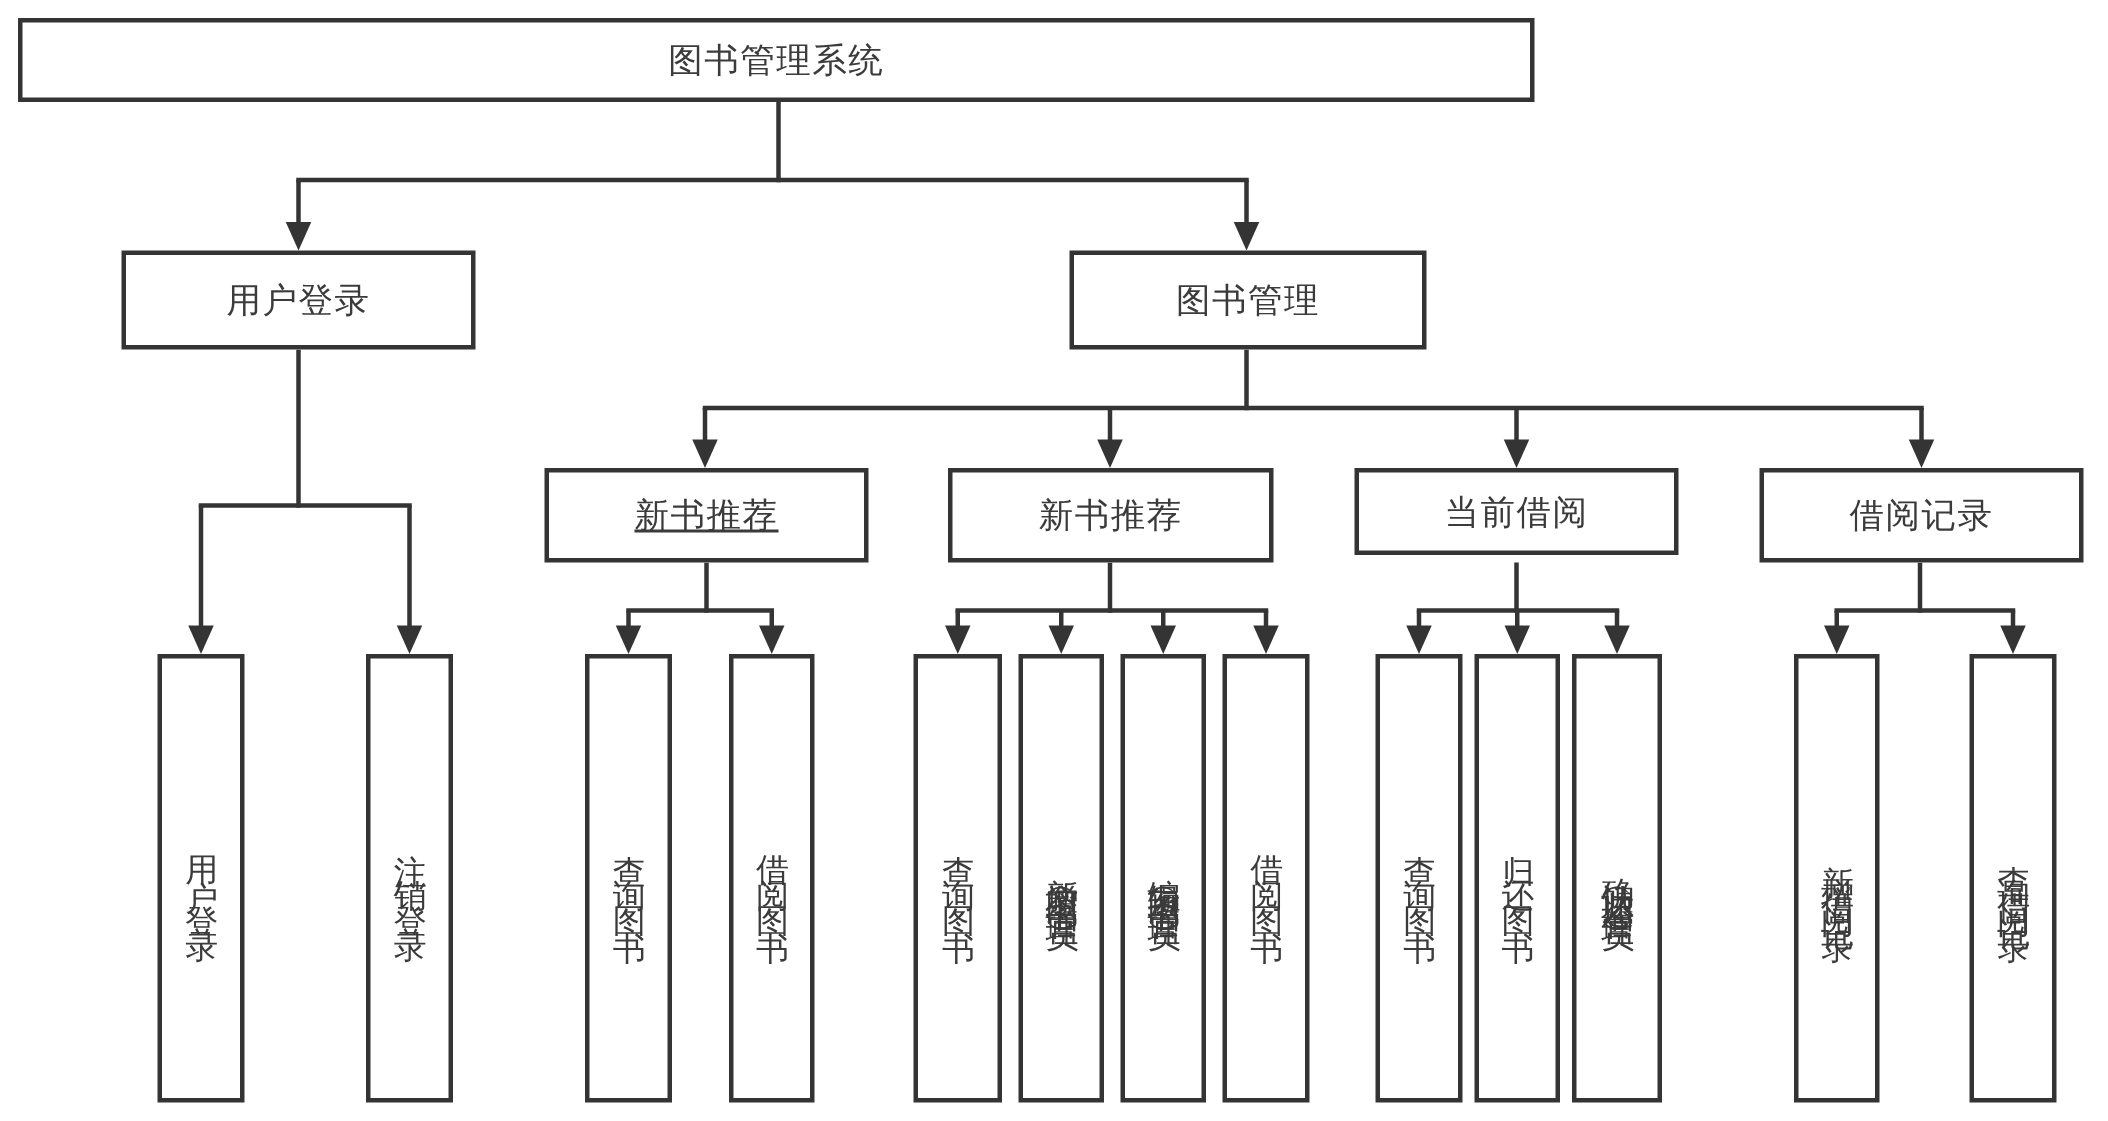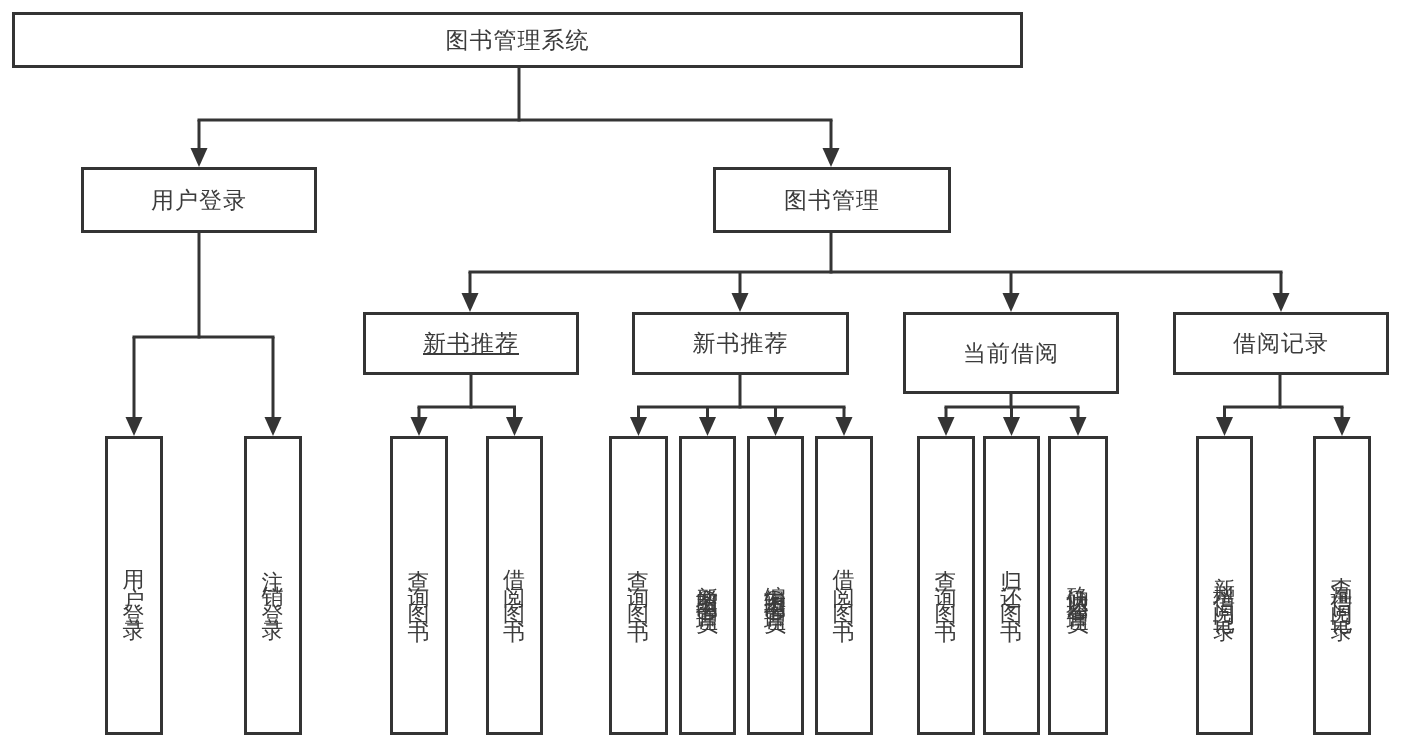--- a/index.html
+++ b/index.html
@@ -132,21 +132,21 @@
     </g>
   </svg>
 
   <div class="node hbox root" style="left:12px;top:12px;width:1011px;height:56px;">图书管理系统</div>
 
   <div class="node hbox" style="left:81px;top:167px;width:236px;height:66px;">用户登录</div>
   <div class="node hbox" style="left:713px;top:167px;width:238px;height:66px;">图书管理</div>
 
   <div class="node hbox" style="left:363px;top:312px;width:216px;height:63px;text-decoration:underline;">新书推荐</div>
   <div class="node hbox" style="left:632px;top:312px;width:217px;height:63px;">新书推荐</div>
-  <div class="node hbox" style="left:903px;top:312px;width:216px;height:82px;">当前借阅</div>
+  <div class="node hbox" style="left:903px;top:312px;width:216px;height:58px;">当前借阅</div>
   <div class="node hbox" style="left:1173px;top:312px;width:216px;height:63px;">借阅记录</div>
 
   <div class="node vbox sp-wide" style="left:105px;top:436px;width:58px;height:299px;">
     <span>用户登录</span>
   </div>
   <div class="node vbox sp-wide" style="left:244px;top:436px;width:58px;height:299px;">
     <span>注销登录</span>
   </div>
 
   <div class="node vbox sp-wide" style="left:390px;top:436px;width:58px;height:299px;">

